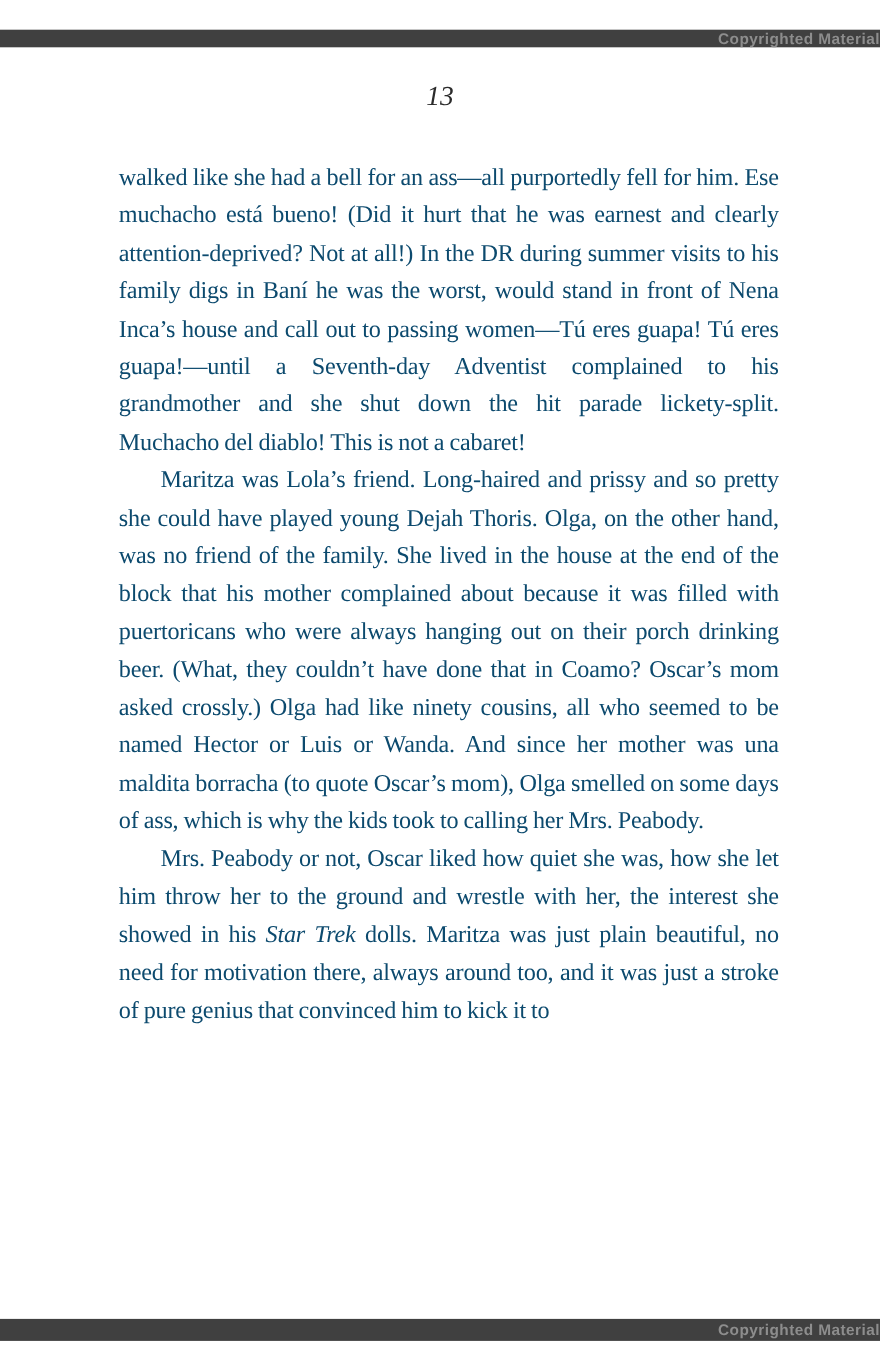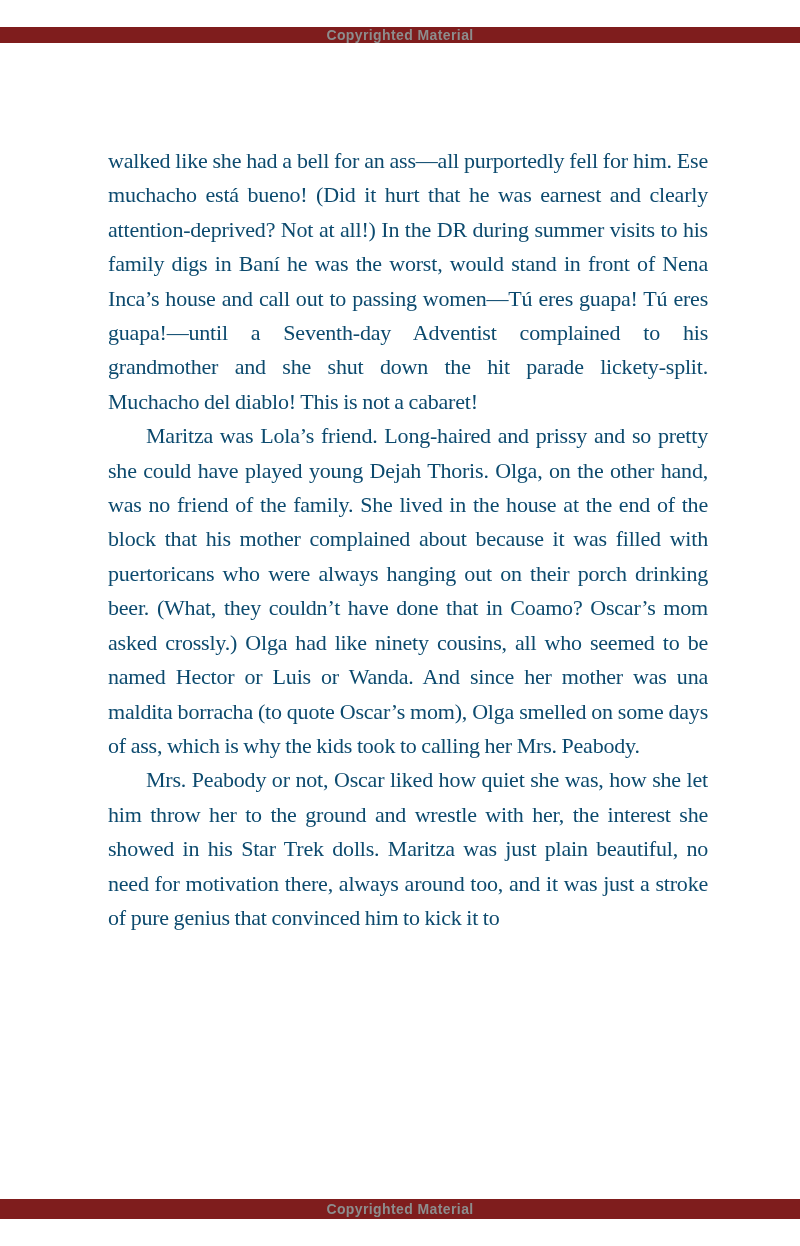--- a/index.html
+++ b/index.html
@@ -7,27 +7,27 @@
     position: relative;
     width: 800px;
     height: 1246px;
     background: #ffffff;
     overflow: hidden;
   }
   .notice {
     position: absolute;
     left: 0;
     width: 100%;
-    text-align: center;
+    text-align: right;
     font-family: "Liberation Sans", sans-serif;
     font-weight: 700;
     font-size: 14px;
     color: #8d8d8d;
     letter-spacing: 0.4px;
-    background: #7f1d1d;
+    background: #404040;
   }
   .notice-top { top: 27px; }
   .notice-bottom { top: 1199px; padding: 2px 0; }
   .page-number {
     position: absolute;
     top: 74px;
     left: 0;
     width: 100%;
     text-align: center;
     font-family: "Liberation Serif", serif;
@@ -43,29 +43,30 @@
     color: #0c4a6e;
     font-family: "Liberation Serif", serif;
     font-size: 22px;
     line-height: 34.4px;
     text-align: justify;
     letter-spacing: -0.2px;
     word-spacing: -0.6px;
   }
   .body-text p { margin: 0; padding: 0; }
   .body-text p.indent { text-indent: 38px; }
-  .italic { }
+  .italic { font-style: italic; }
 </style>
 </head>
 <body>
 
 <div class="page">
 
   <div class="notice notice-top">Copyrighted Material</div>
 
+  <div class="page-number">13</div>
 
   <div class="body-text">
 
     <p><span>walked like she had a bell for an ass—all purportedly fell for him. Ese muchacho está bueno! (Did it hurt that he was earnest and clearly attention-deprived? Not at all!) In the DR during summer visits to his family digs in Baní he was the worst, would stand in front of Nena Inca’s house and call out to passing women—Tú eres guapa! Tú eres guapa!—until a Seventh-day Adventist complained to his grandmother and she shut down the hit parade lickety-split. Muchacho del diablo! This is not a cabaret!</span></p>
 
 
     <p class="indent"><span>Maritza was Lola’s friend. Long-haired and prissy and so pretty she could have played young Dejah Thoris. Olga, on the other hand, was no friend of the family. She lived in the house at the end of the block that his mother complained about because it was filled with puertoricans who were always hanging out on their porch drinking beer. (What, they couldn’t have done that in Coamo? Oscar’s mom asked crossly.) Olga had like ninety cousins, all who seemed to be named Hector or Luis or Wanda. And since her mother was una maldita borracha (to quote Oscar’s mom), Olga smelled on some days of ass, which is why the kids took to calling her Mrs. Peabody.</span></p>
 
     <p class="indent"><span>Mrs. Peabody or not, Oscar liked how quiet she was, how she let him throw her to the ground and wrestle with her, the interest she showed in his </span><span class="italic">Star Trek</span><span> dolls. Maritza was just plain beautiful, no need for motivation there, always around too, and it was just a stroke of pure genius that convinced him to kick it to</span></p>
 

